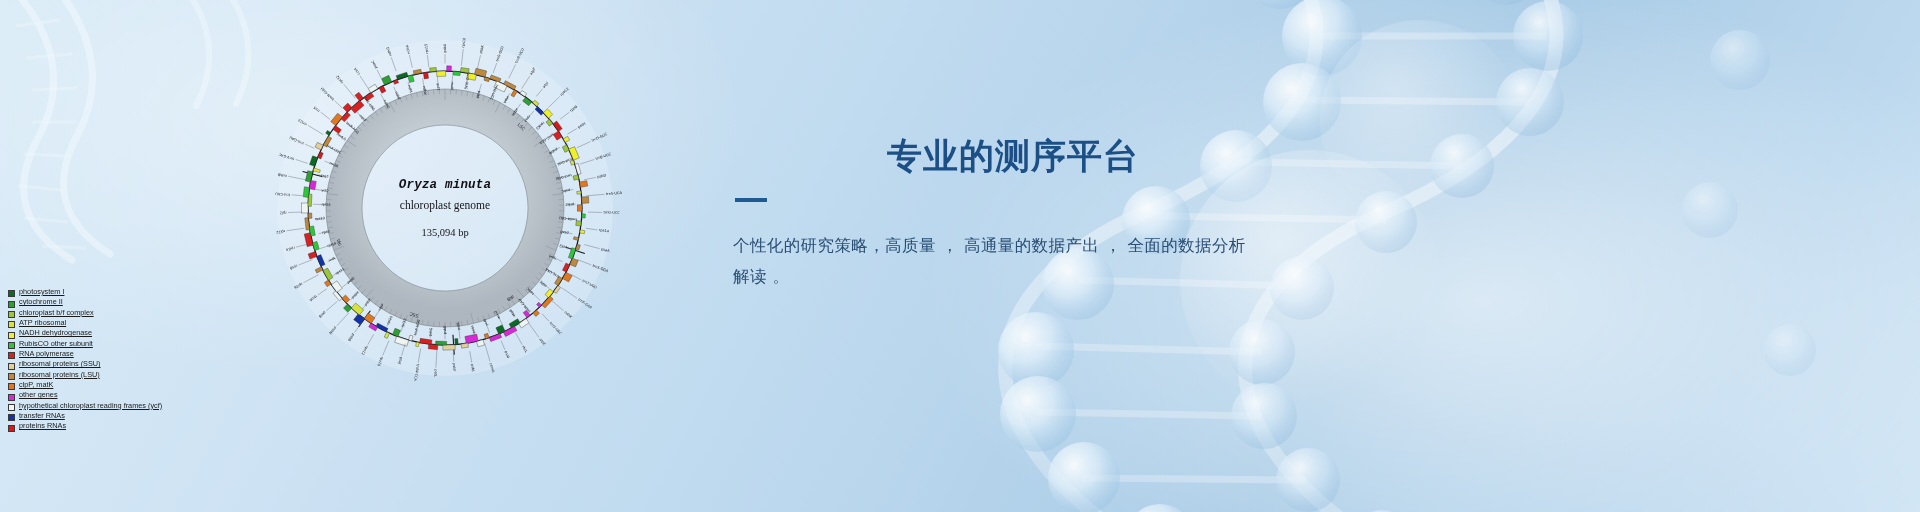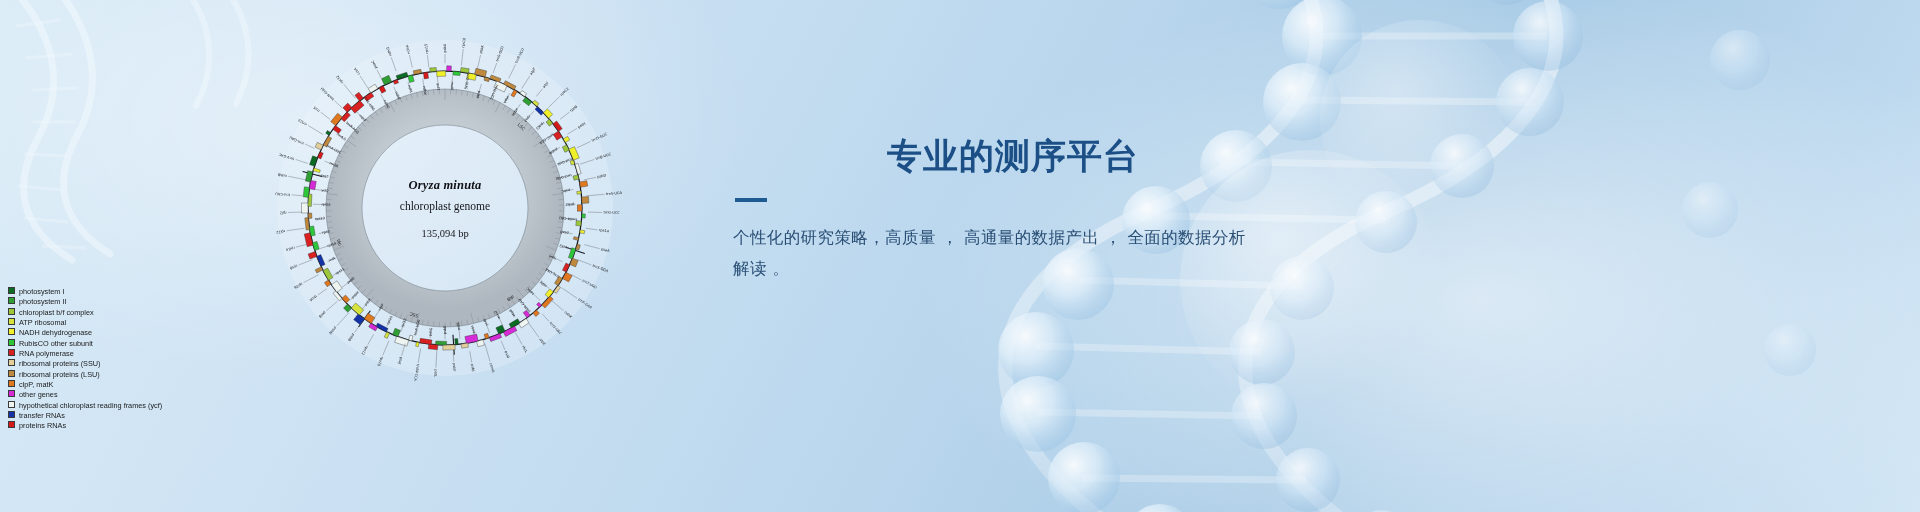--- a/index.html
+++ b/index.html
@@ -38,59 +38,59 @@
   #genome-map {
     position:absolute; left:245px; top:8px; width:400px; height:400px;
   }
   #genome-map svg { width:100%; height:100%; display:block; }
 
   .center-label {
     position:absolute; left:50%; top:50%; transform:translate(-50%,-50%);
     text-align:center; width:190px; pointer-events:none;
   }
   .center-label .species {
-    font-family:Liberation Serif, serif;
+    font-family:Liberation Mono, monospace;
     font-style:italic; font-weight:bold; font-size:12.5px; color:#101014;
     letter-spacing:.2px;
   }
   .center-label .genome {
     font-family:"Liberation Serif", serif;
     font-size:11.5px; color:#15151a; margin-top:7px;
   }
   .center-label .bp {
     font-family:"Liberation Serif", serif;
     font-size:10.5px; color:#15151a; margin-top:16px;
   }
 
   
   #legend {
     position:absolute; left:8px; top:287px;
     font-size:7.3px; line-height:10.35px;
     color:#1a1a1a;
   }
-  .legend-row { display:flex; align-items:flex-start; height:10.35px; }
+  .legend-row { display:flex; align-items:flex-end; height:10.35px;text-decoration:underline; }
   .swatch {
     width:7px; height:7px; margin-right:4px;
     border:1px solid #3a3a3a; flex:0 0 auto;
   }
   .legend-text { white-space:nowrap; font-family:"Liberation Sans", sans-serif; }
 
   
   #copy { position:absolute; left:733px; top:136px; width:560px; }
   #headline {
     font-size:35px; font-weight:bold; color:#1b4f86;
     letter-spacing:1px; line-height:1.15;
     font-family:"DejaVu Sans", sans-serif;
     text-align:center;
   }
   #divider {
     width:32px; height:4px; background:#1f5b93; margin:22px 0 0 2px;
   }
   #subcopy {
-    margin-top:20px;
+    margin-top:28px;
     font-size:16.5px; line-height:31px; color:#2a4f75;
     font-family:"DejaVu Sans", sans-serif;
     letter-spacing:.4px;
     max-width:520px;
   }
 </style>
 </head>
 <body>
 
 <div id="banner">
@@ -910,21 +910,21 @@
     </div>
   </div>
 
   <div id="legend">
     <div class="legend-row">
       <span class="swatch" style="background:#0a6b22"></span>
       <span class="legend-text">photosystem I</span>
     </div>
     <div class="legend-row">
       <span class="swatch" style="background:#2f9e33"></span>
-      <span class="legend-text">photosystem II</span>
+      <span class="legend-text">cytochrome II</span>
     </div>
     <div class="legend-row">
       <span class="swatch" style="background:#9dc73a"></span>
       <span class="legend-text">chloroplast b/f complex</span>
     </div>
     <div class="legend-row">
       <span class="swatch" style="background:#d6e33c"></span>
       <span class="legend-text">ATP ribosomal</span>
     </div>
     <div class="legend-row">

